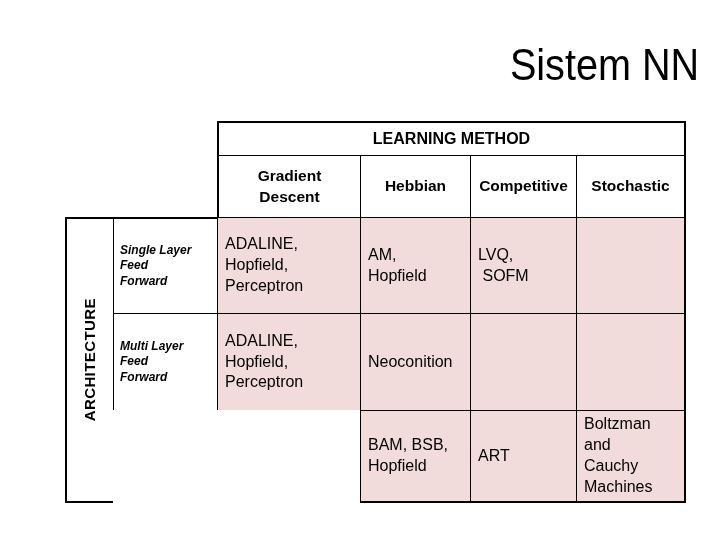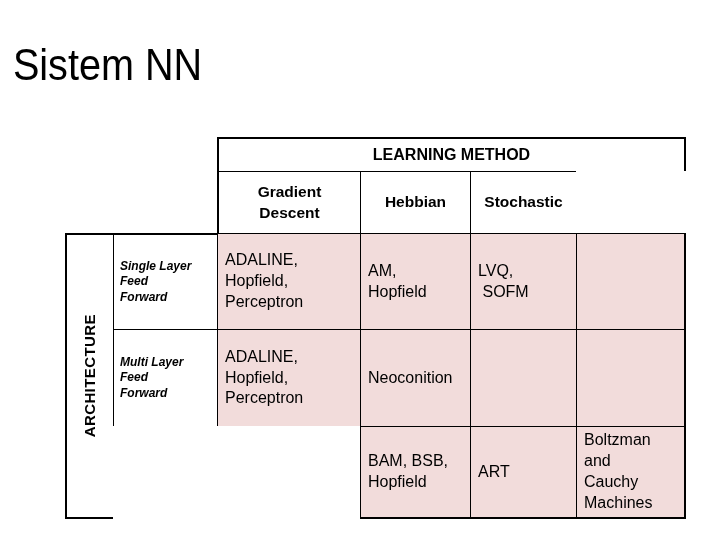--- a/index.html
+++ b/index.html
@@ -11,35 +11,35 @@
     background: #ffffff;
     overflow: hidden;
     font-family: "Liberation Sans", sans-serif;
     color: #000000;
   }
   .title-wrap {
     position: absolute;
     top: 42px;
     left: 0;
     width: 712px;
-    text-align: left;
+    text-align: right;
   }
   .title {
     display: inline-block;
     font-size: 45px;
     font-weight: 400;
     line-height: 1.0;
     transform: scaleX(0.88);
     transform-origin: center;
     white-space: nowrap;
   }
   .tbl {
     position: absolute;
     left: 65px;
-    top: 137px;
+    top: 121px;
     display: grid;
     grid-template-columns: 48px 104px 143px 110px 106px 110px;
     grid-template-rows: 34px 62px 96px 97px 93px;
   }
   .cell {
     border: 0 solid #000000;
     display: flex;
     align-items: center;
     background: #ffffff;
     line-height: 1.3;
@@ -99,21 +99,22 @@
     <div class="title">Sistem NN</div>
   </div>
 
   <div class="tbl">
 
     <div class="cell hdr lm bt2 bl2 br2">LEARNING METHOD</div>
 
     <div class="cell hdr colhdr c4 r2 bt1 bl1">Hebbian</div>
     <div class="cell hdr colhdr c3 r2 bt1 bl2">Gradient
 Descent</div>
-    <div class="cell hdr colhdr c5 r2 bt1 bl1">Stochastic</div>
+    <div class="cell hdr colhdr c5 r2 bt1 bl1">Competitive</div>
+    <div class="cell hdr colhdr c6 r2 bt1 bl1 br2">Stochastic</div>
 
     <div class="cell arch bt2 bl2 bb2">
       <span class="arch-text">ARCHITECTURE</span>
     </div>
 
     <div class="cell rowlabel r3 bt2 bl1">Single Layer
 Feed
 Forward</div>
     <div class="cell rowlabel r4 bt1 bl1">Multi Layer
 Feed

